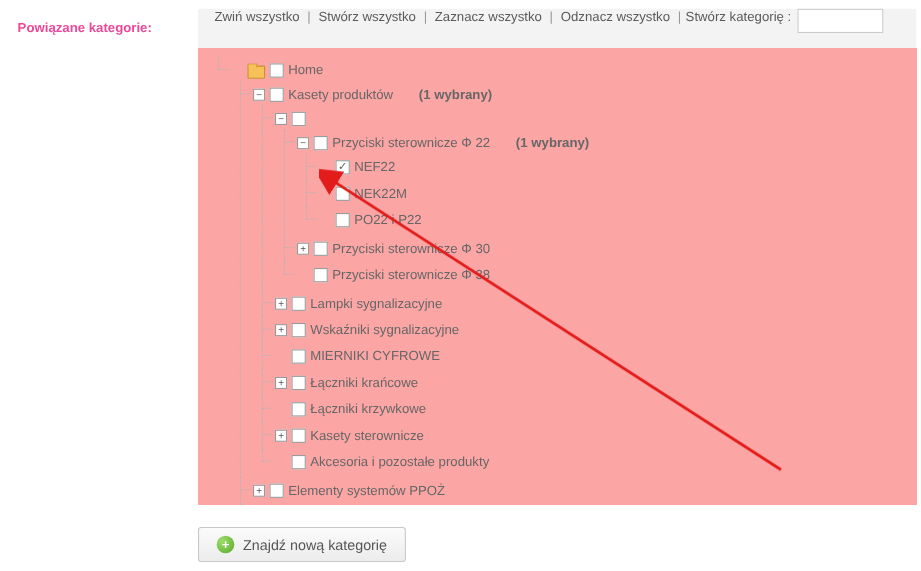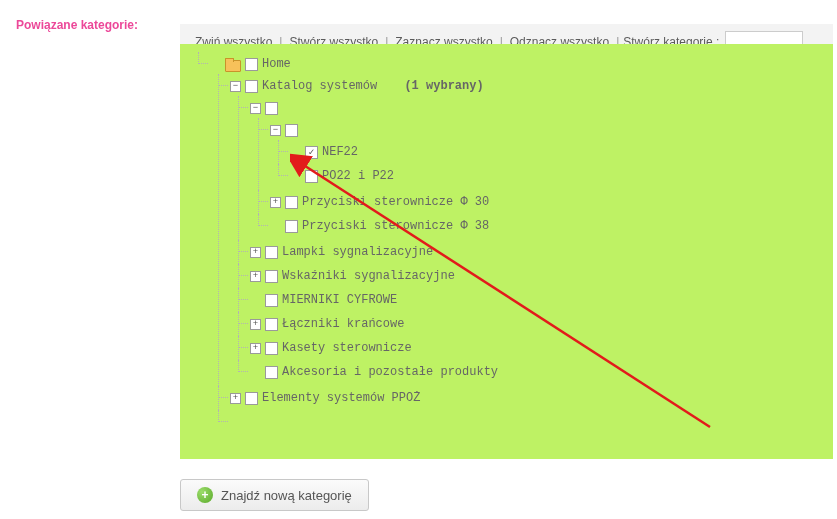--- a/index.html
+++ b/index.html
@@ -19,25 +19,25 @@
     left: 16px;
     top: 18px;
     color: #ec4899;
     font-weight: bold;
     font-size: 12px;
   }
   .toolbar {
     position: absolute;
     left: 180px;
     right: 4px;
-    top: 24px;
+    top: 8px;
     height: 36px;
     background: #f3f3f3;
     display: flex;
-    align-items: center;
+    align-items: flex-start;
     padding: 0 10px;
     color: #5a5a5a;
   }
   .toolbar .link {
     cursor: pointer;
     padding: 0 5px;
     white-space: nowrap;
   }
   .toolbar .sep {
     color: #999;
@@ -55,24 +55,23 @@
     background: #fff;
     padding: 2px 4px;
     font-size: 12px;
   }
   .tree {
     position: absolute;
     left: 180px;
     right: 4px;
     top: 44px;
     bottom: 60px;
-    background: #bef264;
+    background: #fca5a5;
     padding: 8px 10px 8px 30px;
     overflow: auto;
-    font-family: Liberation Mono, monospace;
   }
   ul.tv { list-style: none; margin: 0; padding: 0; }
   ul.tv ul { list-style: none; margin: 0; padding: 0 0 0 20px; }
   li.node {
     position: relative;
     padding: 2px 0 2px 0;
   }
   li.node::before {
     content: "";
     position: absolute;
@@ -206,42 +205,53 @@
         <span class="folder-icon"></span>
         <span class="cb"></span>
         <span class="lbl">Home</span>
       </div>
       <ul>
         <li class="node">
           <div class="row">
             <span class="toggle">−</span>
             <span class="cb"></span>
             <span class="lbl">
-              <span>Katalog systemów</span>
+              <span>Kasety produktów</span>
               <b>(1 wybrany)</b>
             </span>
           </div>
           <ul>
             <li class="node">
               <div class="row">
                 <span class="toggle">−</span>
                 <span class="cb"></span>
               </div>
               <ul>
                 <li class="node">
                   <div class="row">
                     <span class="toggle">−</span>
                     <span class="cb"></span>
+                    <span class="lbl">
+                      <span>Przyciski sterownicze Φ 22</span>
+                      <b>(1 wybrany)</b>
+                    </span>
                   </div>
                   <ul>
                     <li class="node">
                       <div class="row">
                         <span class="toggle spacer"></span>
                         <span class="cb">✓</span>
                         <span class="lbl">NEF22</span>
+                      </div>
+                    </li>
+                    <li class="node">
+                      <div class="row">
+                        <span class="toggle spacer"></span>
+                        <span class="cb"></span>
+                        <span class="lbl">NEK22M</span>
                       </div>
                     </li>
                     <li class="node last">
                       <div class="row">
                         <span class="toggle spacer"></span>
                         <span class="cb"></span>
                         <span class="lbl">PO22 i P22</span>
                       </div>
                     </li>
                   </ul>
@@ -285,20 +295,27 @@
             </li>
             <li class="node">
               <div class="row">
                 <span class="toggle">+</span>
                 <span class="cb"></span>
                 <span class="lbl">Łączniki krańcowe</span>
               </div>
             </li>
             <li class="node">
               <div class="row">
+                <span class="toggle spacer"></span>
+                <span class="cb"></span>
+                <span class="lbl">Łączniki krzywkowe</span>
+              </div>
+            </li>
+            <li class="node">
+              <div class="row">
                 <span class="toggle">+</span>
                 <span class="cb"></span>
                 <span class="lbl">Kasety sterownicze</span>
               </div>
             </li>
             <li class="node last">
               <div class="row">
                 <span class="toggle spacer"></span>
                 <span class="cb"></span>
                 <span class="lbl">Akcesoria i pozostałe produkty</span>

